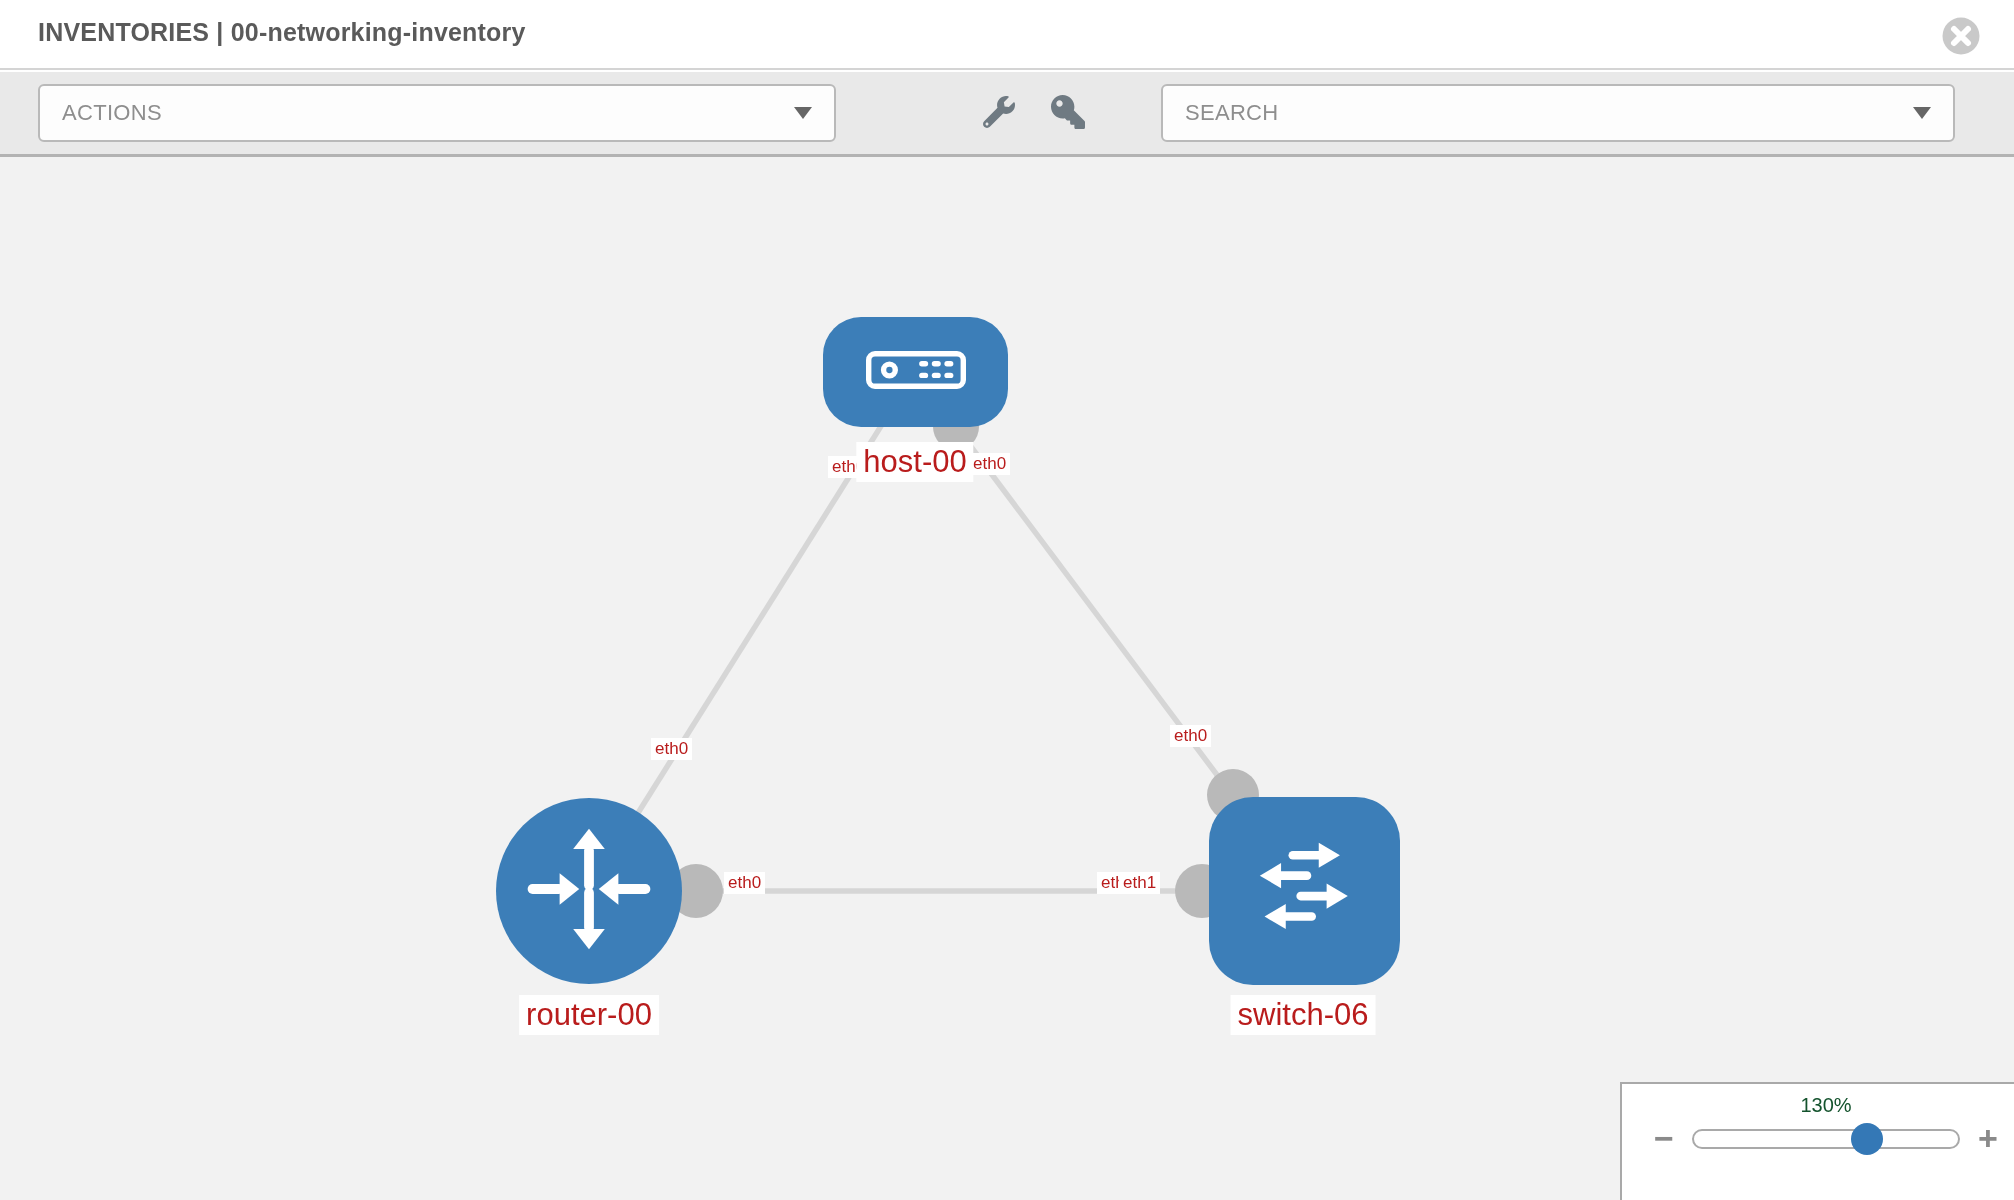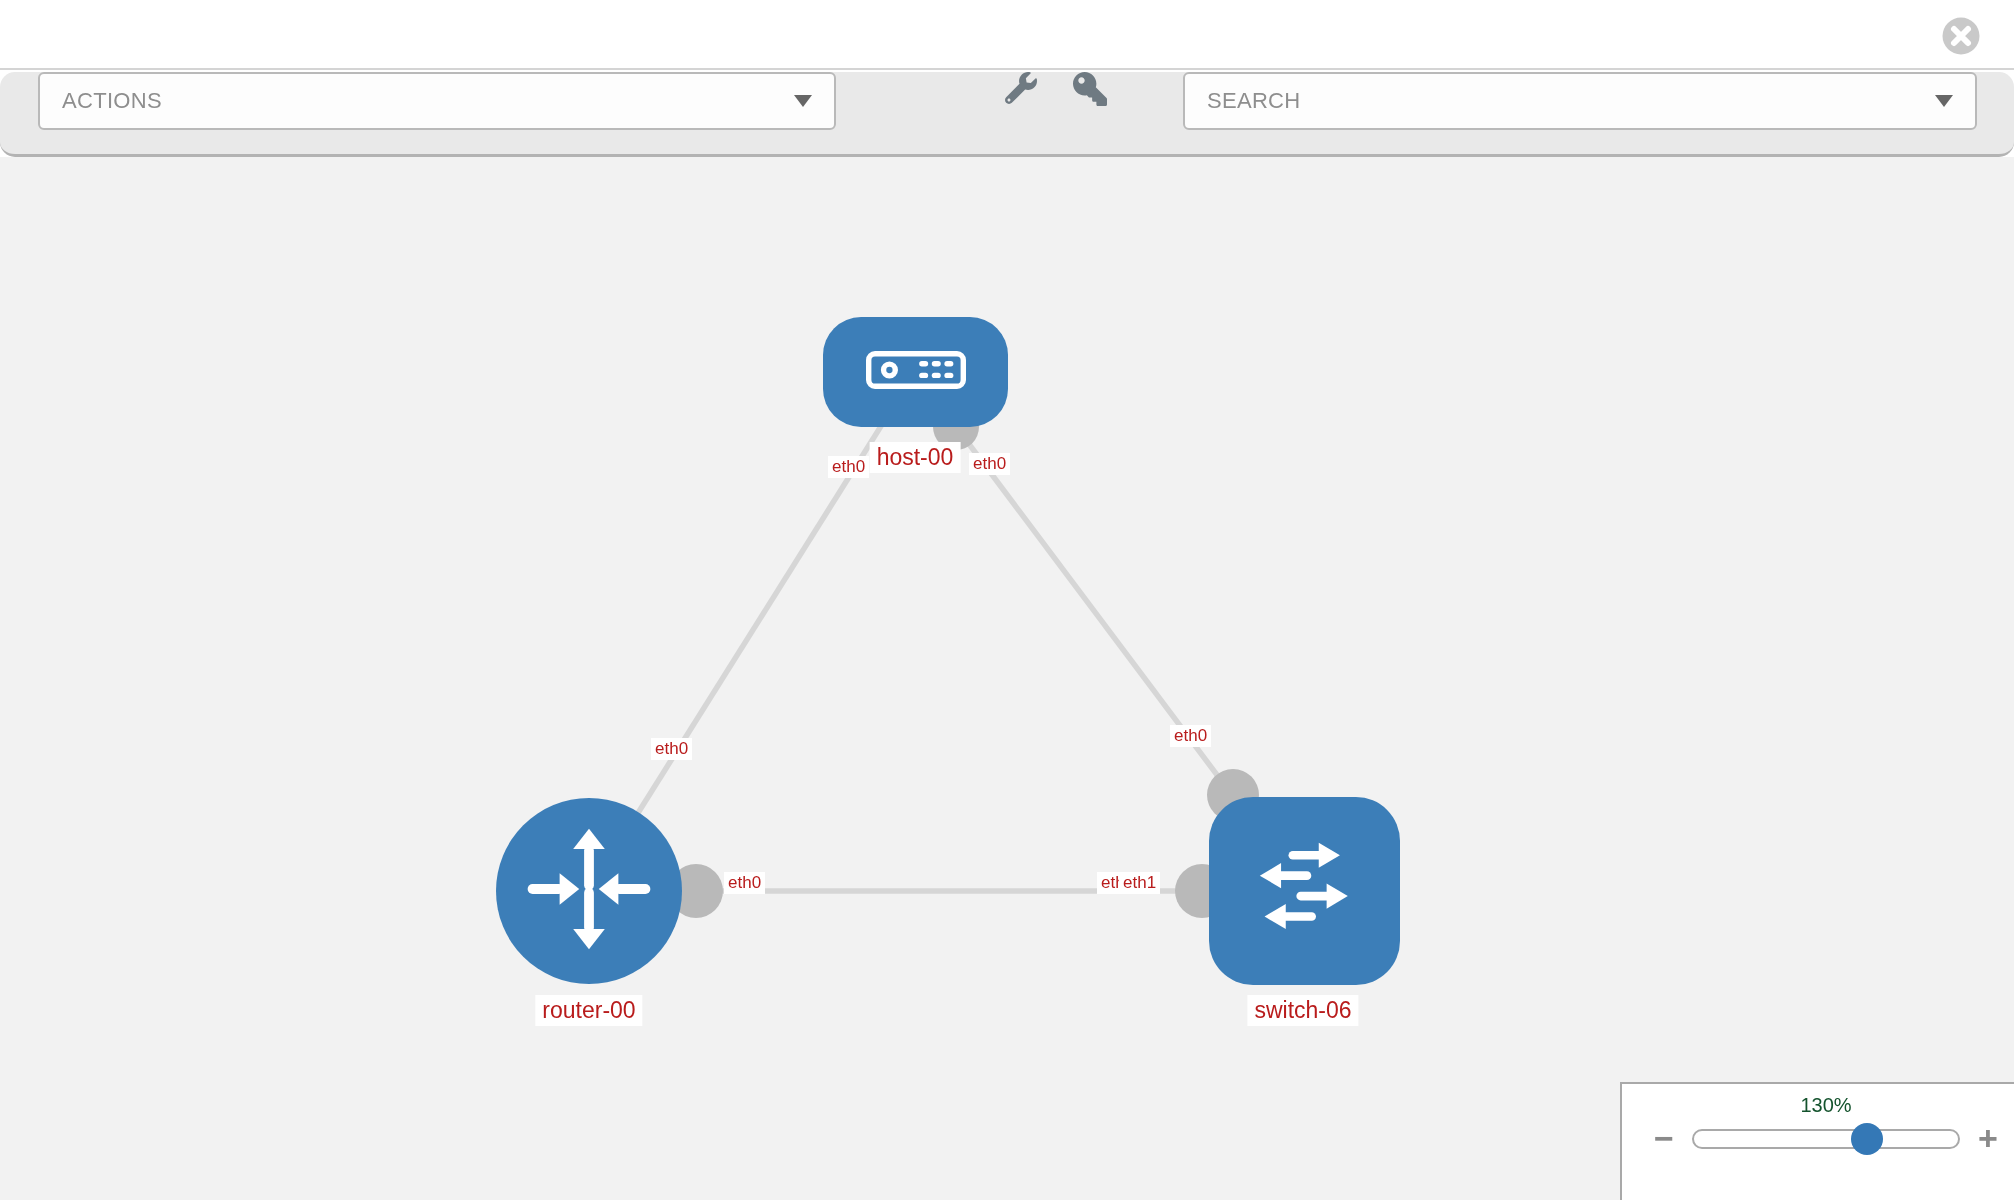--- a/index.html
+++ b/index.html
@@ -19,21 +19,21 @@
   }
   .close-btn {
     position: absolute; right: 34px; top: 17px; width: 38px; height: 38px;
     border: none; background: transparent; cursor: pointer; padding: 0;
   }
 
   
   .toolbar {
     position: absolute; top: 72px; left: 0; width: 100%; height: 85px;
     background: #e9e9e9; border-bottom: 3px solid #b3b3b3;
-    display: flex; align-items: flex-start; padding: 0 37px 0 38px; border-radius: 15px;
+    display: flex; align-items: center; padding: 0 59px 0 38px;
   }
   .fake-select {
     height: 58px; background: #fdfdfd; border: 2px solid #b9b9b9; border-radius: 6px;
     display: flex; align-items: center; justify-content: space-between;
     padding: 0 22px; cursor: pointer;
   }
   .fake-select .sel-label { font-size: 22px; color: #8e8e8e; letter-spacing: 0.3px; }
   .caret {
     width: 0; height: 0; border-left: 9px solid transparent;
     border-right: 9px solid transparent; border-top: 12px solid #666;
@@ -56,21 +56,21 @@
   .topo-svg { position: absolute; top: 0; left: 0; }
 
   .node { position: absolute; background: #3c7eb8; display: flex; align-items: center; justify-content: center; cursor: pointer; }
   .node-host   { left: 823px;  top: 160px; width: 185px; height: 110px; border-radius: 38px; }
   .node-router { left: 496px;  top: 641px; width: 186px; height: 186px; border-radius: 50%; }
   .node-switch { left: 1209px; top: 640px; width: 191px; height: 188px; border-radius: 44px; }
 
   .chip {
     position: absolute; background: #ffffff; color: #b91c1c; white-space: nowrap;
   }
-  .node-label { font-size: 23px; padding: 2px 7px; transform: translateX(-50%); z-index: 6; }
+  .node-label { font-size: 31px; padding: 2px 7px; transform: translateX(-50%); z-index: 6; }
   .iface-label { font-size: 17px; padding: 1px 4px; z-index: 5; }
   .iface-over { z-index: 7; }
 
   
   .zoom-panel {
     position: absolute; left: 1620px; top: 925px; width: 412px; height: 160px;
     background: #fff; border: 2px solid #a9a9a9;
   }
   .zoom-level { position: absolute; left: 70px; top: 10px; width: 268px; text-align: center;
     font-size: 20px; color: #14532d; }
@@ -88,20 +88,21 @@
     position: absolute; left: 157px; top: -8px; width: 32px; height: 32px;
     border-radius: 50%; background: #3478b6; cursor: grab;
   }
 </style>
 </head>
 <body>
 
 <div class="app">
 
   <div class="header">
+    <div class="header-title">INVENTORIES | 00-networking-inventory</div>
     <button class="close-btn">
       <span>
         <svg width="38" height="38" viewBox="0 0 38 38">
           <circle cx="19" cy="19" r="18.5" fill="#c9c9c9"></circle>
           <path d="M12 12 L26 26 M26 12 L12 26" stroke="#fff" stroke-width="6" stroke-linecap="round"></path>
         </svg>
       </span>
     </button>
   </div>
 

